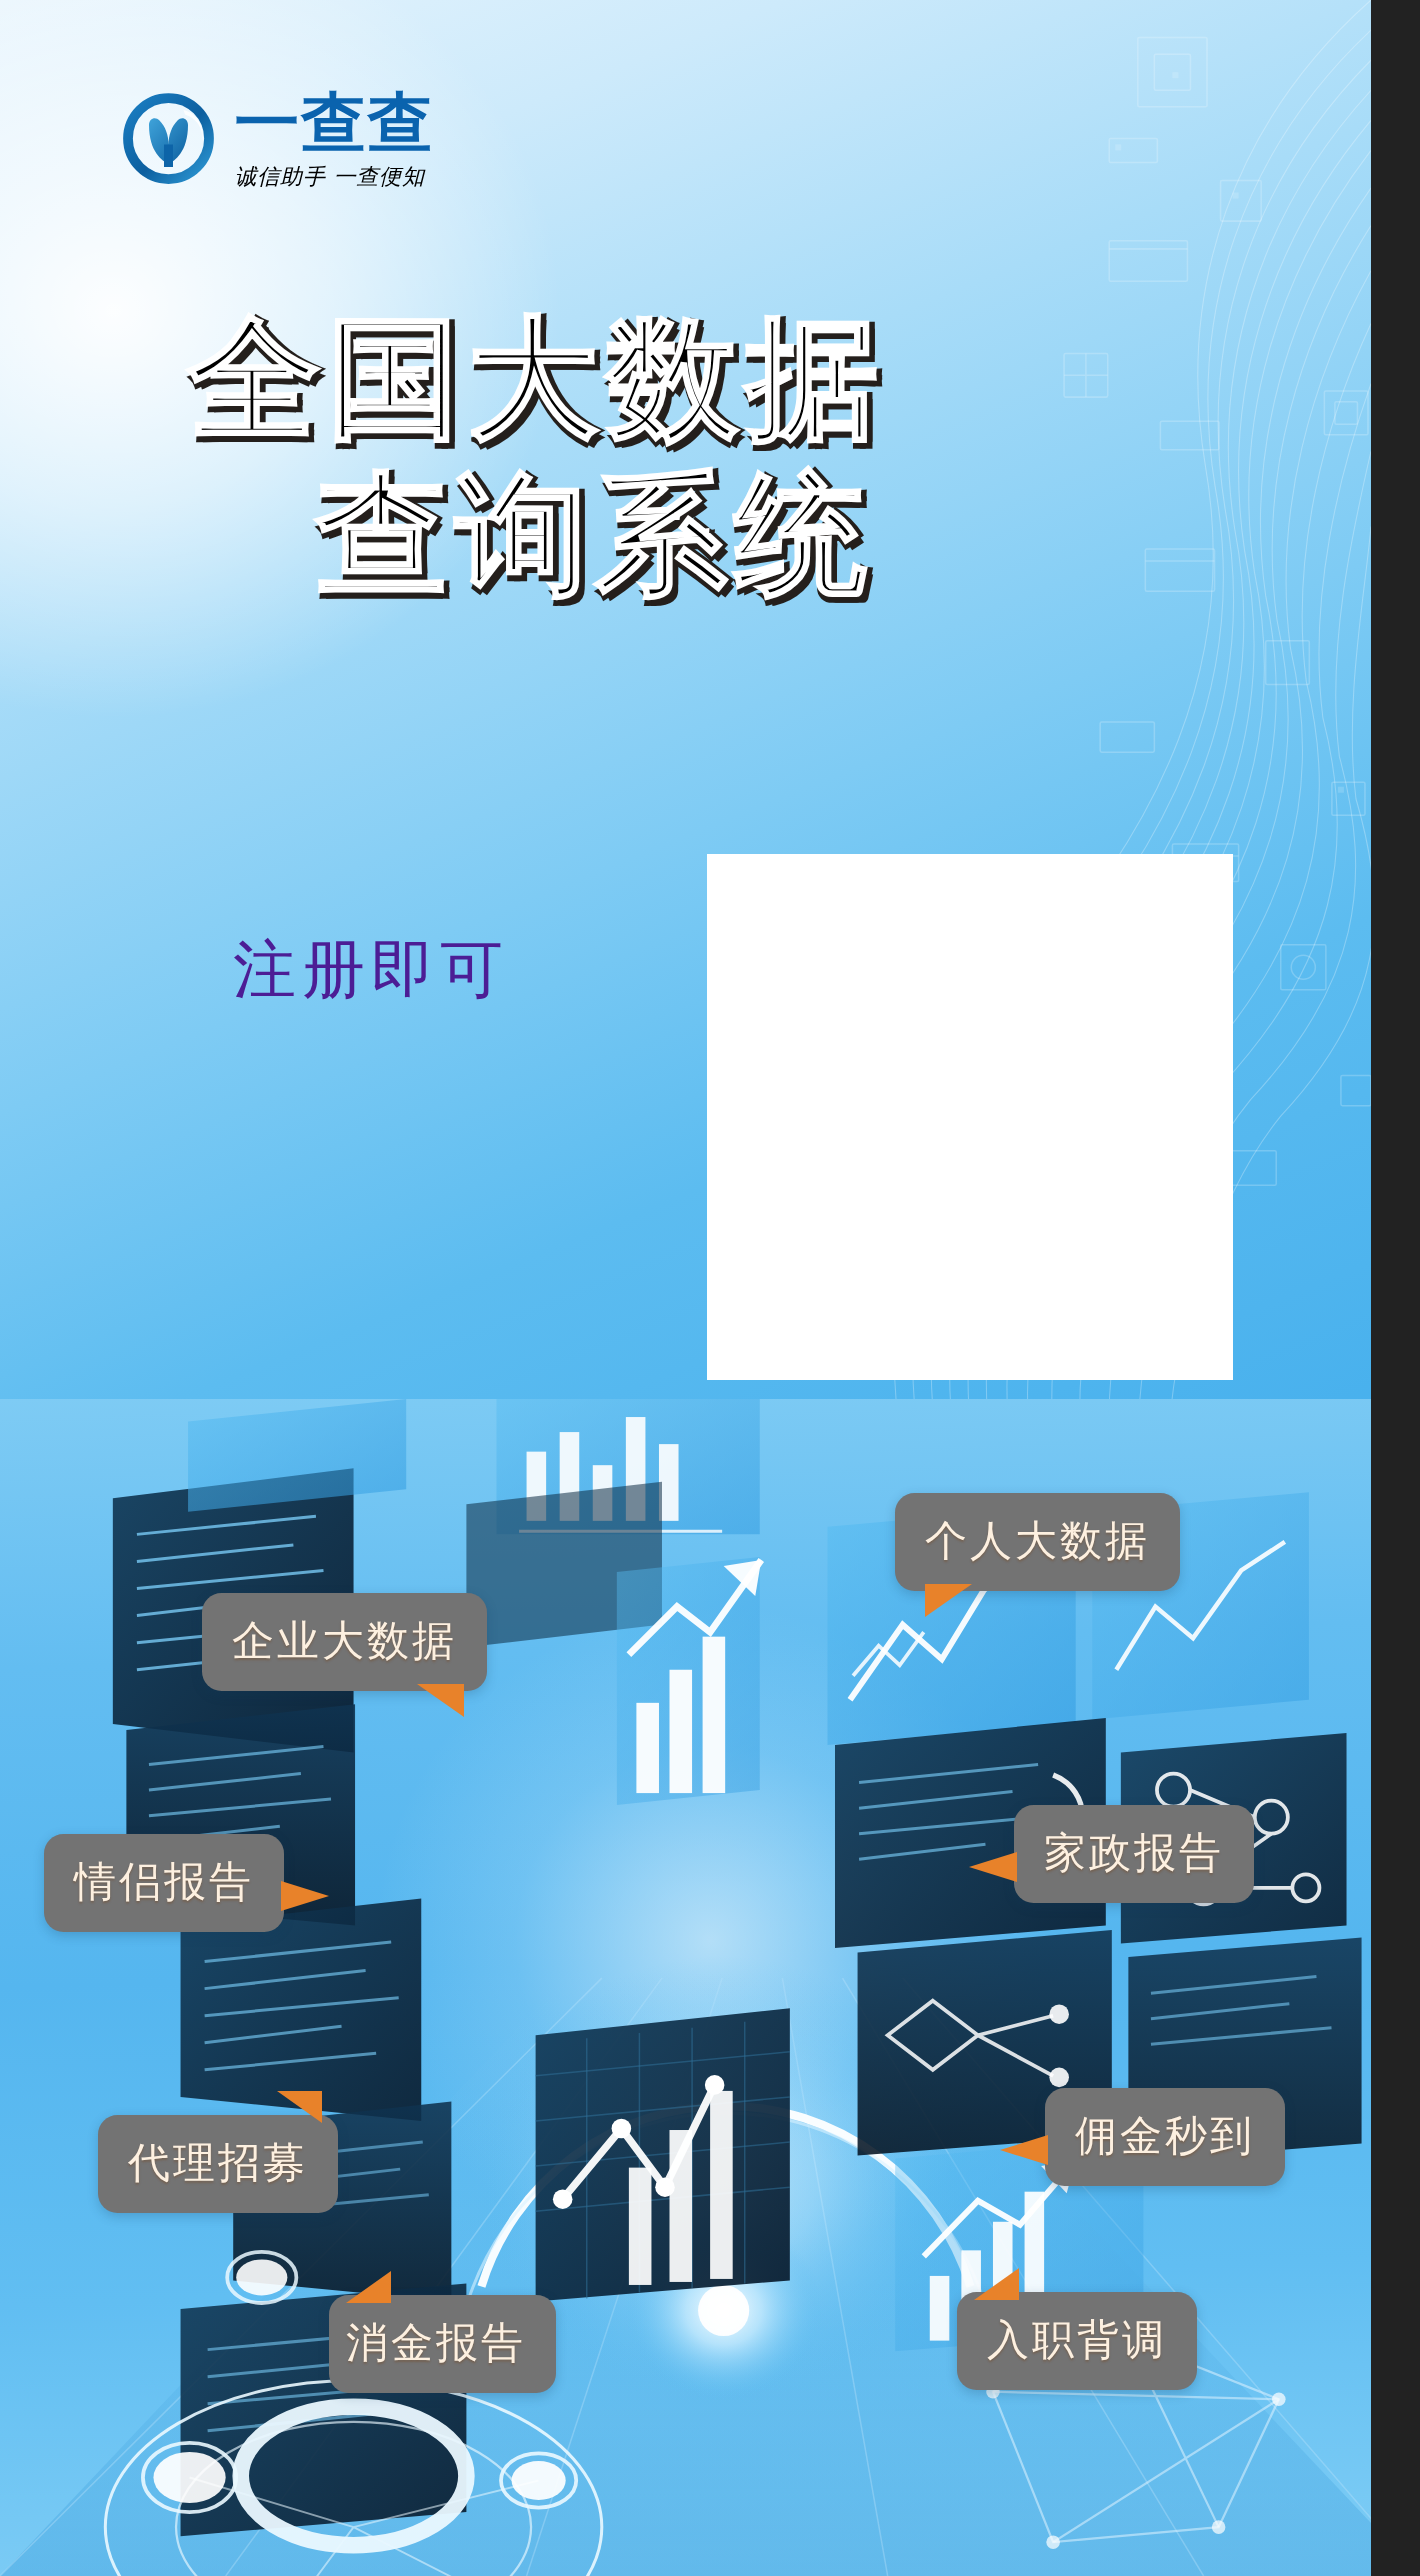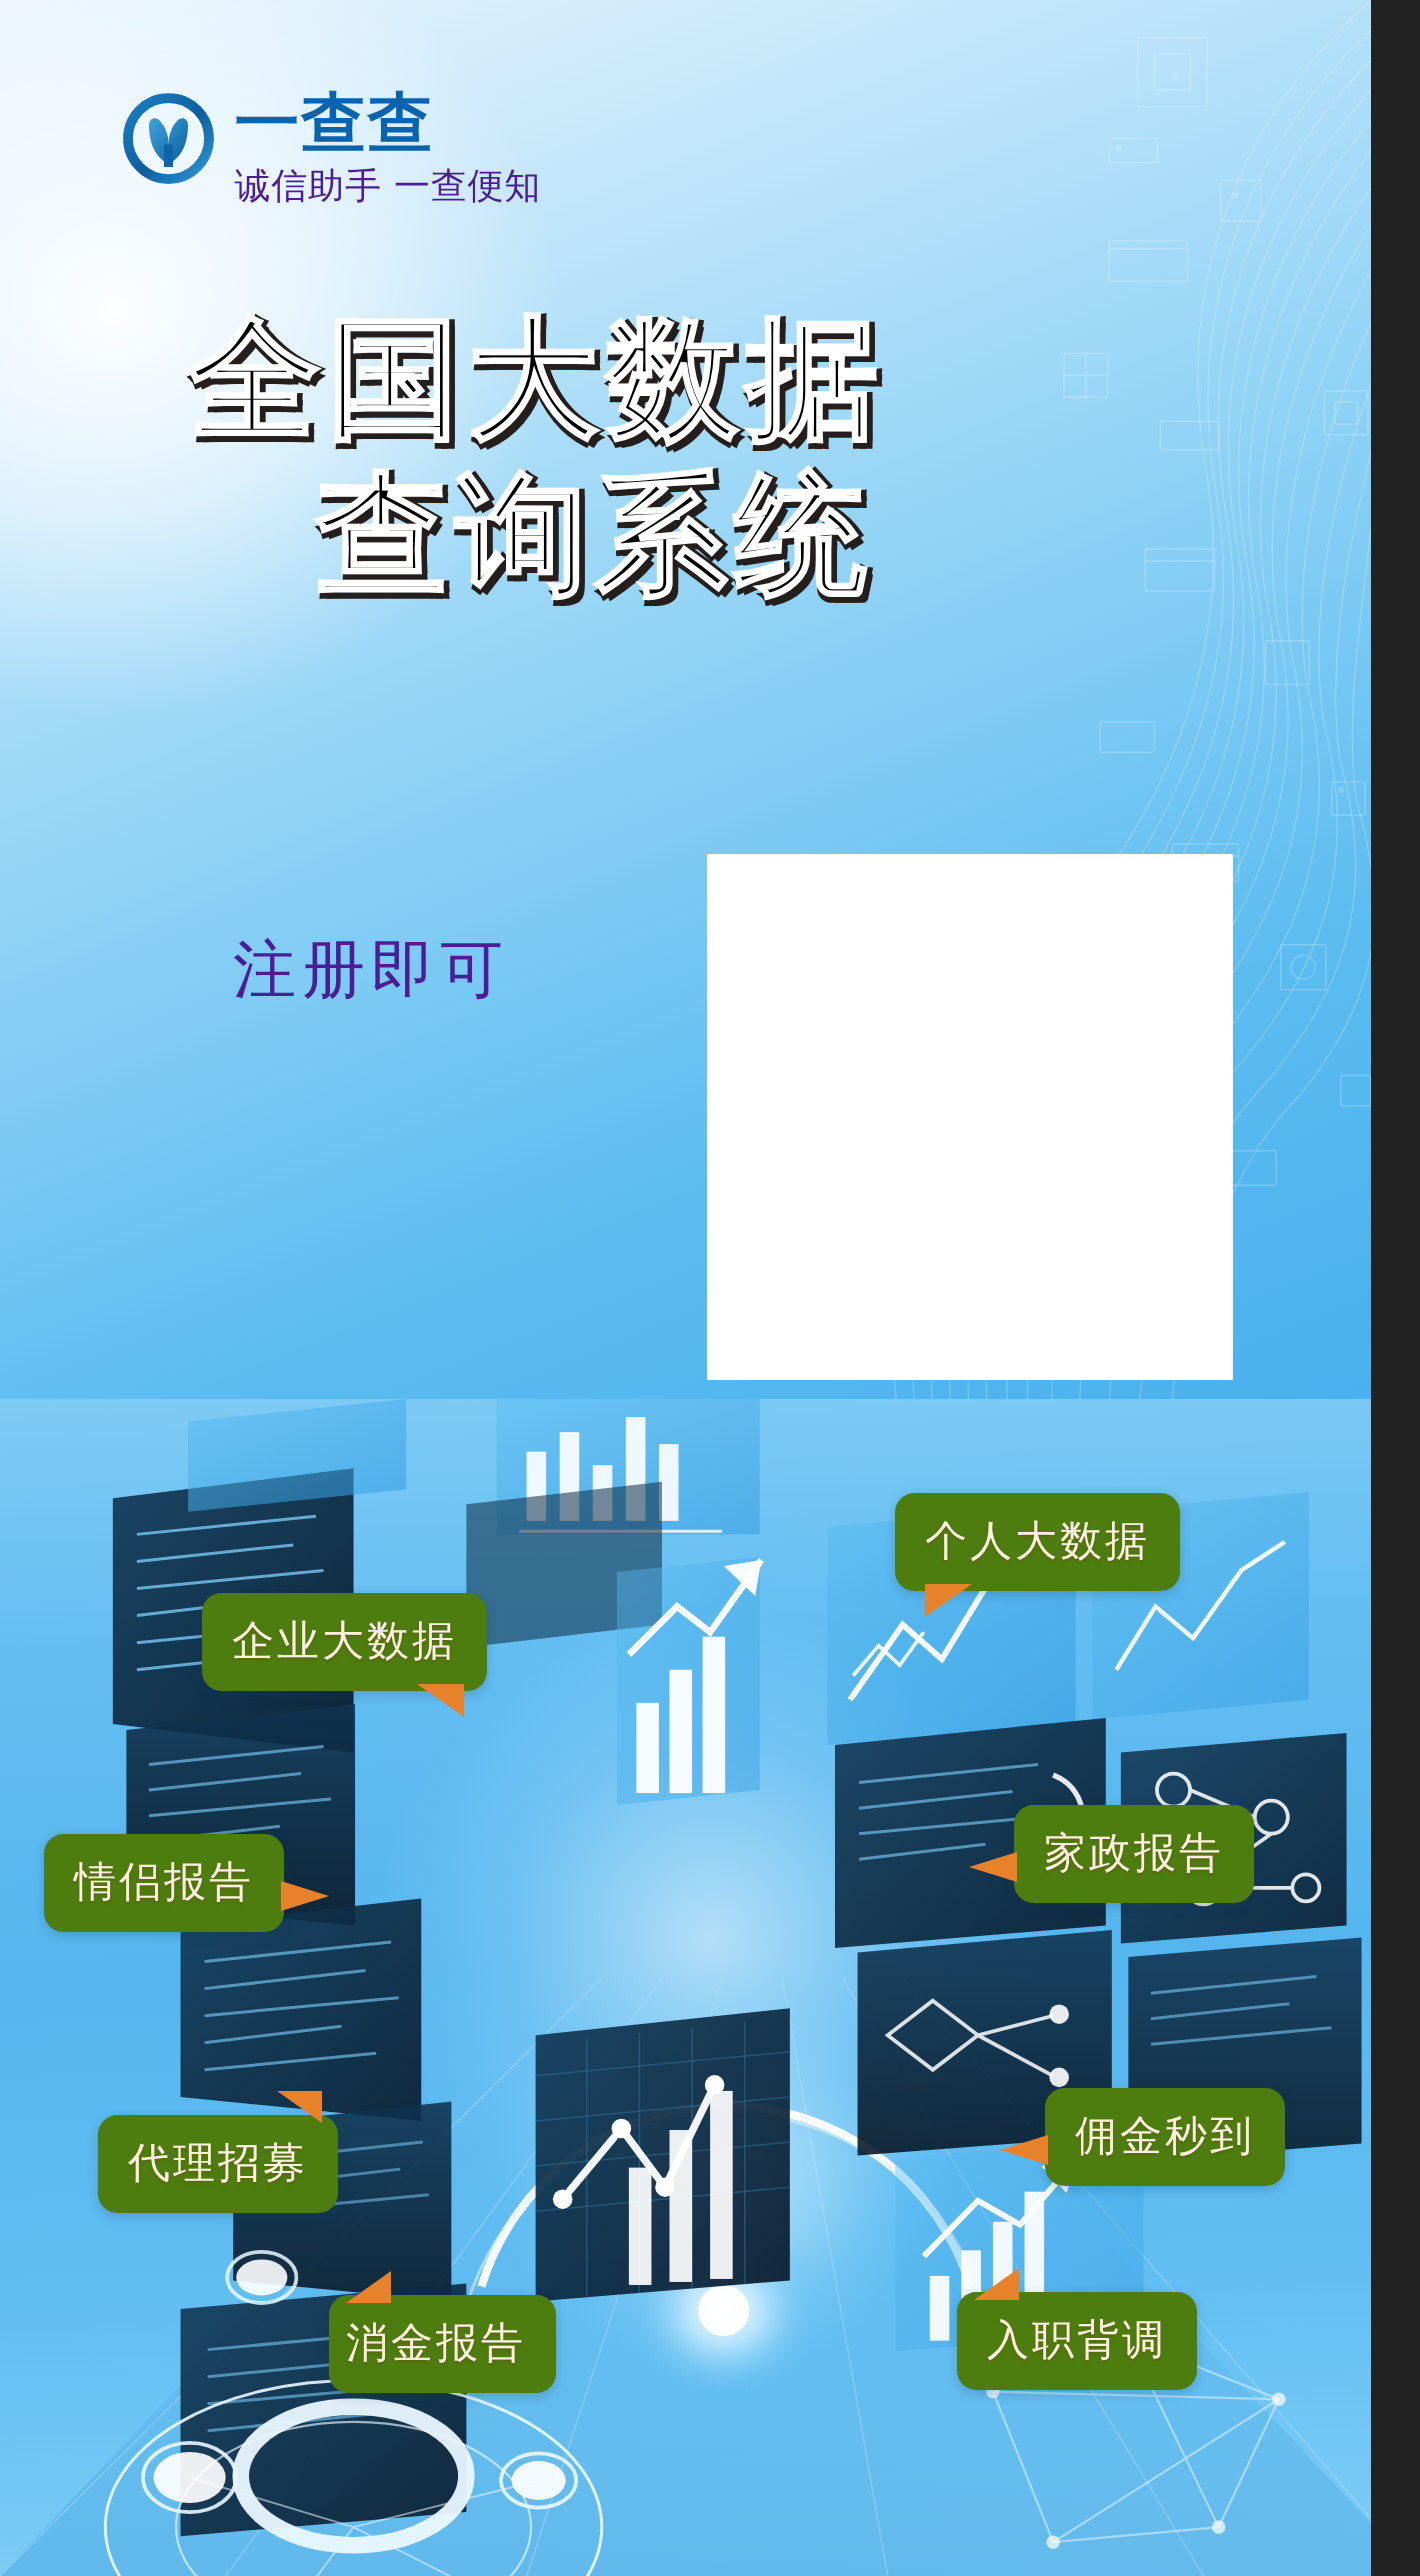--- a/index.html
+++ b/index.html
@@ -37,22 +37,23 @@
   
   .logo-wrap{ position:absolute; left:119px; top:89px; display:flex; align-items:flex-start; }
   .logo-mark{ width:99px; height:99px; flex:0 0 auto; }
   .logo-text{ margin-left:16.5px; padding-top:3px; }
   .logo-word{
     font-size:65px; line-height:.96; font-weight:700; color:#0a63ae;
     letter-spacing:1.5px; white-space:nowrap;
     font-family:"DejaVu Sans","Liberation Sans",sans-serif;
   }
   .logo-slogan{
-    margin-top:7.5px; font-size:36px; color:#4c1d95; letter-spacing:0.8px; white-space:nowrap;
+    margin-top:7.5px; font-size:22px; color:#000000; letter-spacing:0.8px; white-space:nowrap;
     font-family:"DejaVu Sans","Liberation Sans",sans-serif;
+    font-style:italic;
   }
 
   
   .headline{ position:absolute; left:0; top:301px; width:1421px; }
   .hl-line{
     color:#000000;
     font-weight:700;
     font-size:132px;
     line-height:1.18;
     letter-spacing:7.5px;
@@ -78,21 +79,21 @@
   
   .qr-box{
     position:absolute; left:707px; top:854px;
     width:526px; height:526px;
     background:#ffffff;
   }
 
   
   .tag{
     position:absolute;
-    background:#4d7c0f;
+    background:#737373;
     border-radius:19.6px;
     color:#fdf0e0;
     font-size:42px;
     letter-spacing:3px;
     font-weight:400;
     white-space:nowrap;
     padding:19.6px 30px 22.6px;
     font-family:"DejaVu Sans","Liberation Sans",sans-serif;
     text-shadow:0 1.5px 2.3px rgba(120,55,0,.30);
     box-shadow:0 3.8px 10.5px rgba(20,60,90,.22);

